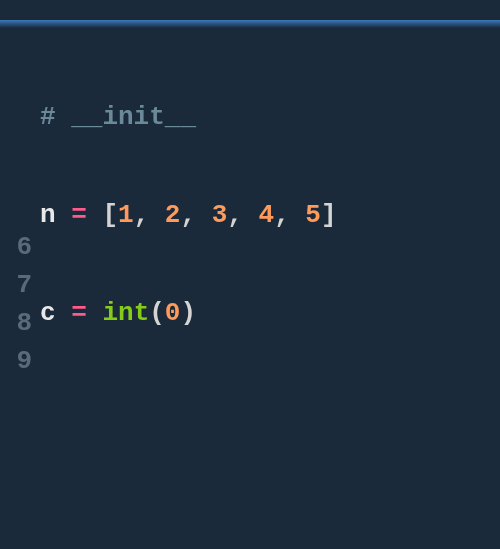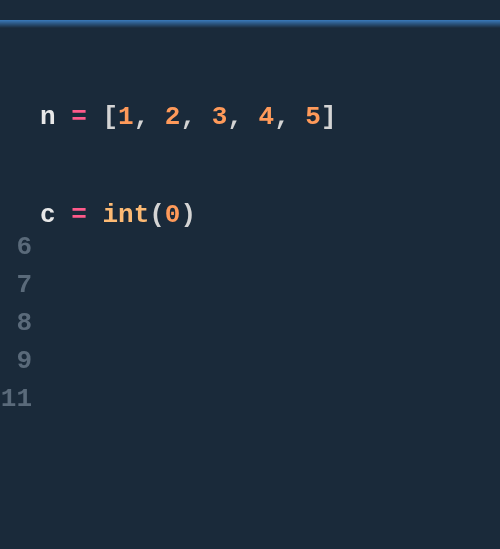--- a/index.html
+++ b/index.html
@@ -35,21 +35,21 @@
     }
     .line {
       height: 38px;
       line-height: 38px;
     }
     .comment { color: #6a8a9a; }
     .variable { color: #e8e8e8; }
     .operator { color: #ff5a8a; }
     .punct { color: #d4d4d4; }
     .number { color: #ff9a5a; }
-    .builtin { color: #fdba74; }
+    .builtin { color: #84cc16; }
     .hidden-gutter { visibility: hidden; }
     .top-bar {
       height: 8px;
       background: linear-gradient(to bottom, #3a7aba, transparent);
       margin-bottom: 10px;
     }
   </style>
 </head>
 <body>
 
@@ -59,23 +59,23 @@
   <div class="gutter">
     <div class="line hidden-gutter"></div>
     <div class="line hidden-gutter"></div>
     <div class="line hidden-gutter"></div>
     <div class="line hidden-gutter"></div>
     <div class="line hidden-gutter"></div>
     <div class="line">6</div>
     <div class="line">7</div>
     <div class="line">8</div>
     <div class="line">9</div>
-    <div class="line">11</div>
   </div>
   <div class="code">
+    <div class="line"><span class="comment"># __init__</span></div>
     <div class="line"><span class="variable">n</span><span class="operator"> = </span><span class="punct">[</span><span class="number">1</span><span class="punct">, </span><span class="number">2</span><span class="punct">, </span><span class="number">3</span><span class="punct">, </span><span class="number">4</span><span class="punct">, </span><span class="number">5</span><span class="punct">]</span></div>
     <div class="line"><span class="variable">c</span><span class="operator"> = </span><span class="builtin">int</span><span class="punct">(</span><span class="number">0</span><span class="punct">)</span></div>
     <div class="line"></div>
     
     
     
     
     
     
   </div>

